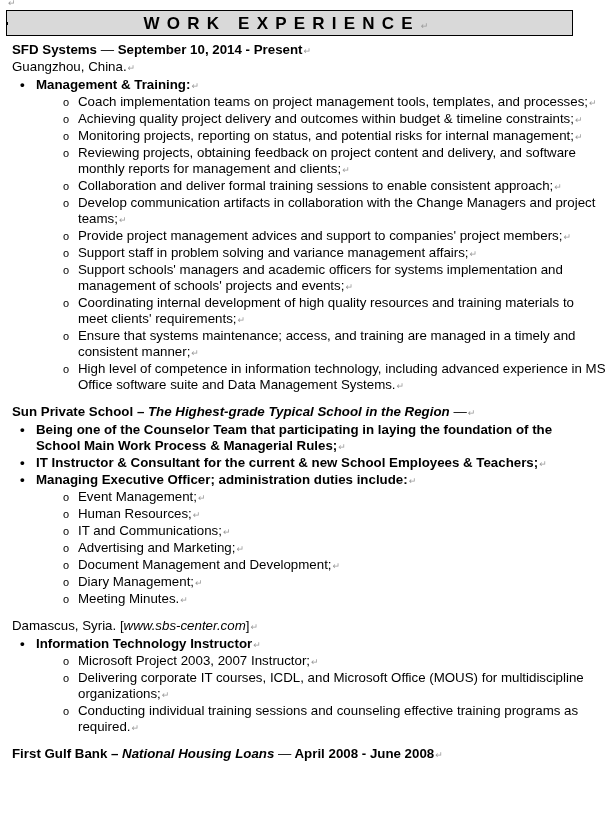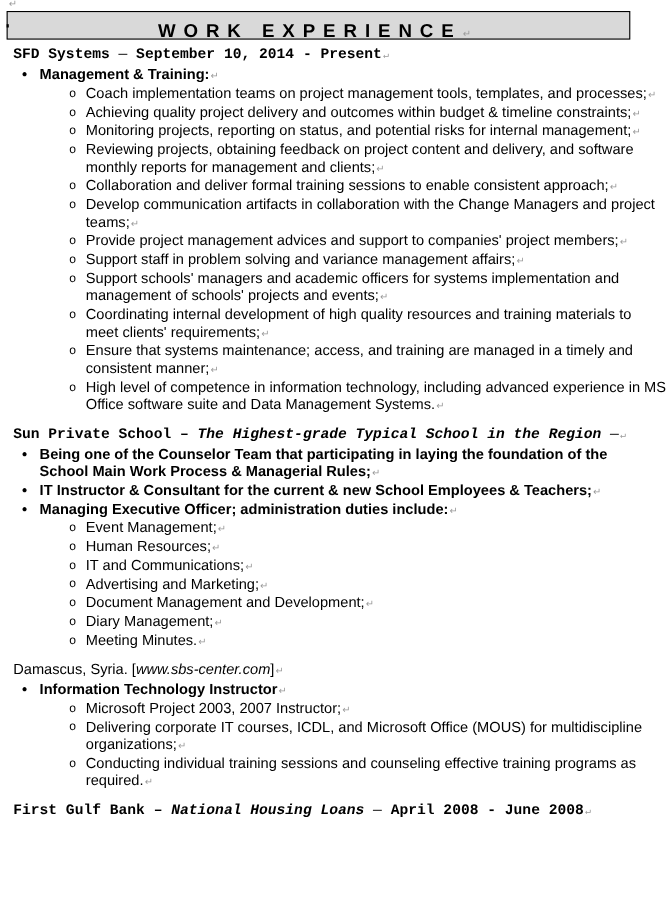--- a/index.html
+++ b/index.html
@@ -5,28 +5,28 @@
   html, body { margin: 0; padding: 0; background: #ffffff; }
   body {
     width: 607px; height: 828px; overflow: hidden; position: relative;
     font-family: "Liberation Sans", sans-serif; color: #000; font-size: 13.3px;
   }
   .pm { color: #9a9a9a; font-size: 9px; font-weight: normal; font-style: normal; margin-left: 1px; }
   .top-mark { position: absolute; left: 8px; top: -2px; color: #9a9a9a; font-size: 9px; }
   .header-box {
     position: absolute; left: 6px; top: 10px; width: 565px; height: 24px;
     background: #d9d9d9; border: 1px solid #000;
-    text-align: center; line-height: 35px;
+    text-align: center; line-height: 25px;
     font-weight: bold; font-size: 17px; letter-spacing: 7.2px;
   }
   .header-box .dot { position: absolute; left: -1px; top: 11px; width: 2px; height: 3px; background:#000; }
   .content { position: absolute; left: 12px; top: 42px; width: 580px; }
   .line { line-height: 16px; white-space: nowrap; }
   .i { font-style: italic; margin-top: 15px; }
-  .company { font-weight: bold; font-family: Liberation Mono, monospace; }
+  .company { font-weight: bold; }
   ul { margin: 0; padding: 0; list-style: none; }
   .l1 > li { position: relative; padding-left: 24px; line-height: 16px; font-weight: bold; }
   .l1 > li > .bullet { position: absolute; left: 8px; top: 0; font-weight: bold; }
   .l2 > li { position: relative; padding-left: 42px; line-height: 16px; font-weight: normal; }
   .l2 > li > .bullet { position: absolute; left: 27px; top: 0; font-size: 11px; }
   .gap { height: 10px; }
   .l1 { margin-top: 1px; }
 </style>
 </head>
 <body>
@@ -35,20 +35,21 @@
 
 <div class="header-box">
   <span class="dot"></span>
   <span>WORK EXPERIENCE</span><span class="pm">↵</span>
 </div>
 
 <div class="content">
 
   <div>
     <div class="line company"><span>SFD Systems</span> <span style="font-weight:normal">—</span> <span>September 10, 2014 - Present</span><span class="pm">↵</span></div>
+    <div class="line"><span>Guangzhou, China.</span><span class="pm">↵</span></div>
     <ul class="l1">
       <li style="width: 560px;"><span class="bullet">•</span><span>Management &amp; Training:</span><span class="pm">↵</span>
         <ul class="l2">
           <li style="width: 528px;"><span class="bullet">o</span><span>Coach implementation teams on project management tools, templates, and processes;</span><span class="pm">↵</span></li>
           <li style="width: 528px;"><span class="bullet">o</span><span>Achieving quality project delivery and outcomes within budget &amp; timeline constraints;</span><span class="pm">↵</span></li>
           <li style="width: 528px;"><span class="bullet">o</span><span>Monitoring projects, reporting on status, and potential risks for internal management;</span><span class="pm">↵</span></li>
           <li style="width: 528px;"><span class="bullet">o</span><span>Reviewing projects, obtaining feedback on project content and delivery, and software monthly reports for management and clients;</span><span class="pm">↵</span></li>
           <li style="width: 528px;"><span class="bullet">o</span><span>Collaboration and deliver formal training sessions to enable consistent approach;</span><span class="pm">↵</span></li>
           <li style="width: 528px;"><span class="bullet">o</span><span>Develop communication artifacts in collaboration with the Change Managers and project teams;</span><span class="pm">↵</span></li>
           <li style="width: 528px;"><span class="bullet">o</span><span>Provide project management advices and support to companies' project members;</span><span class="pm">↵</span></li>

